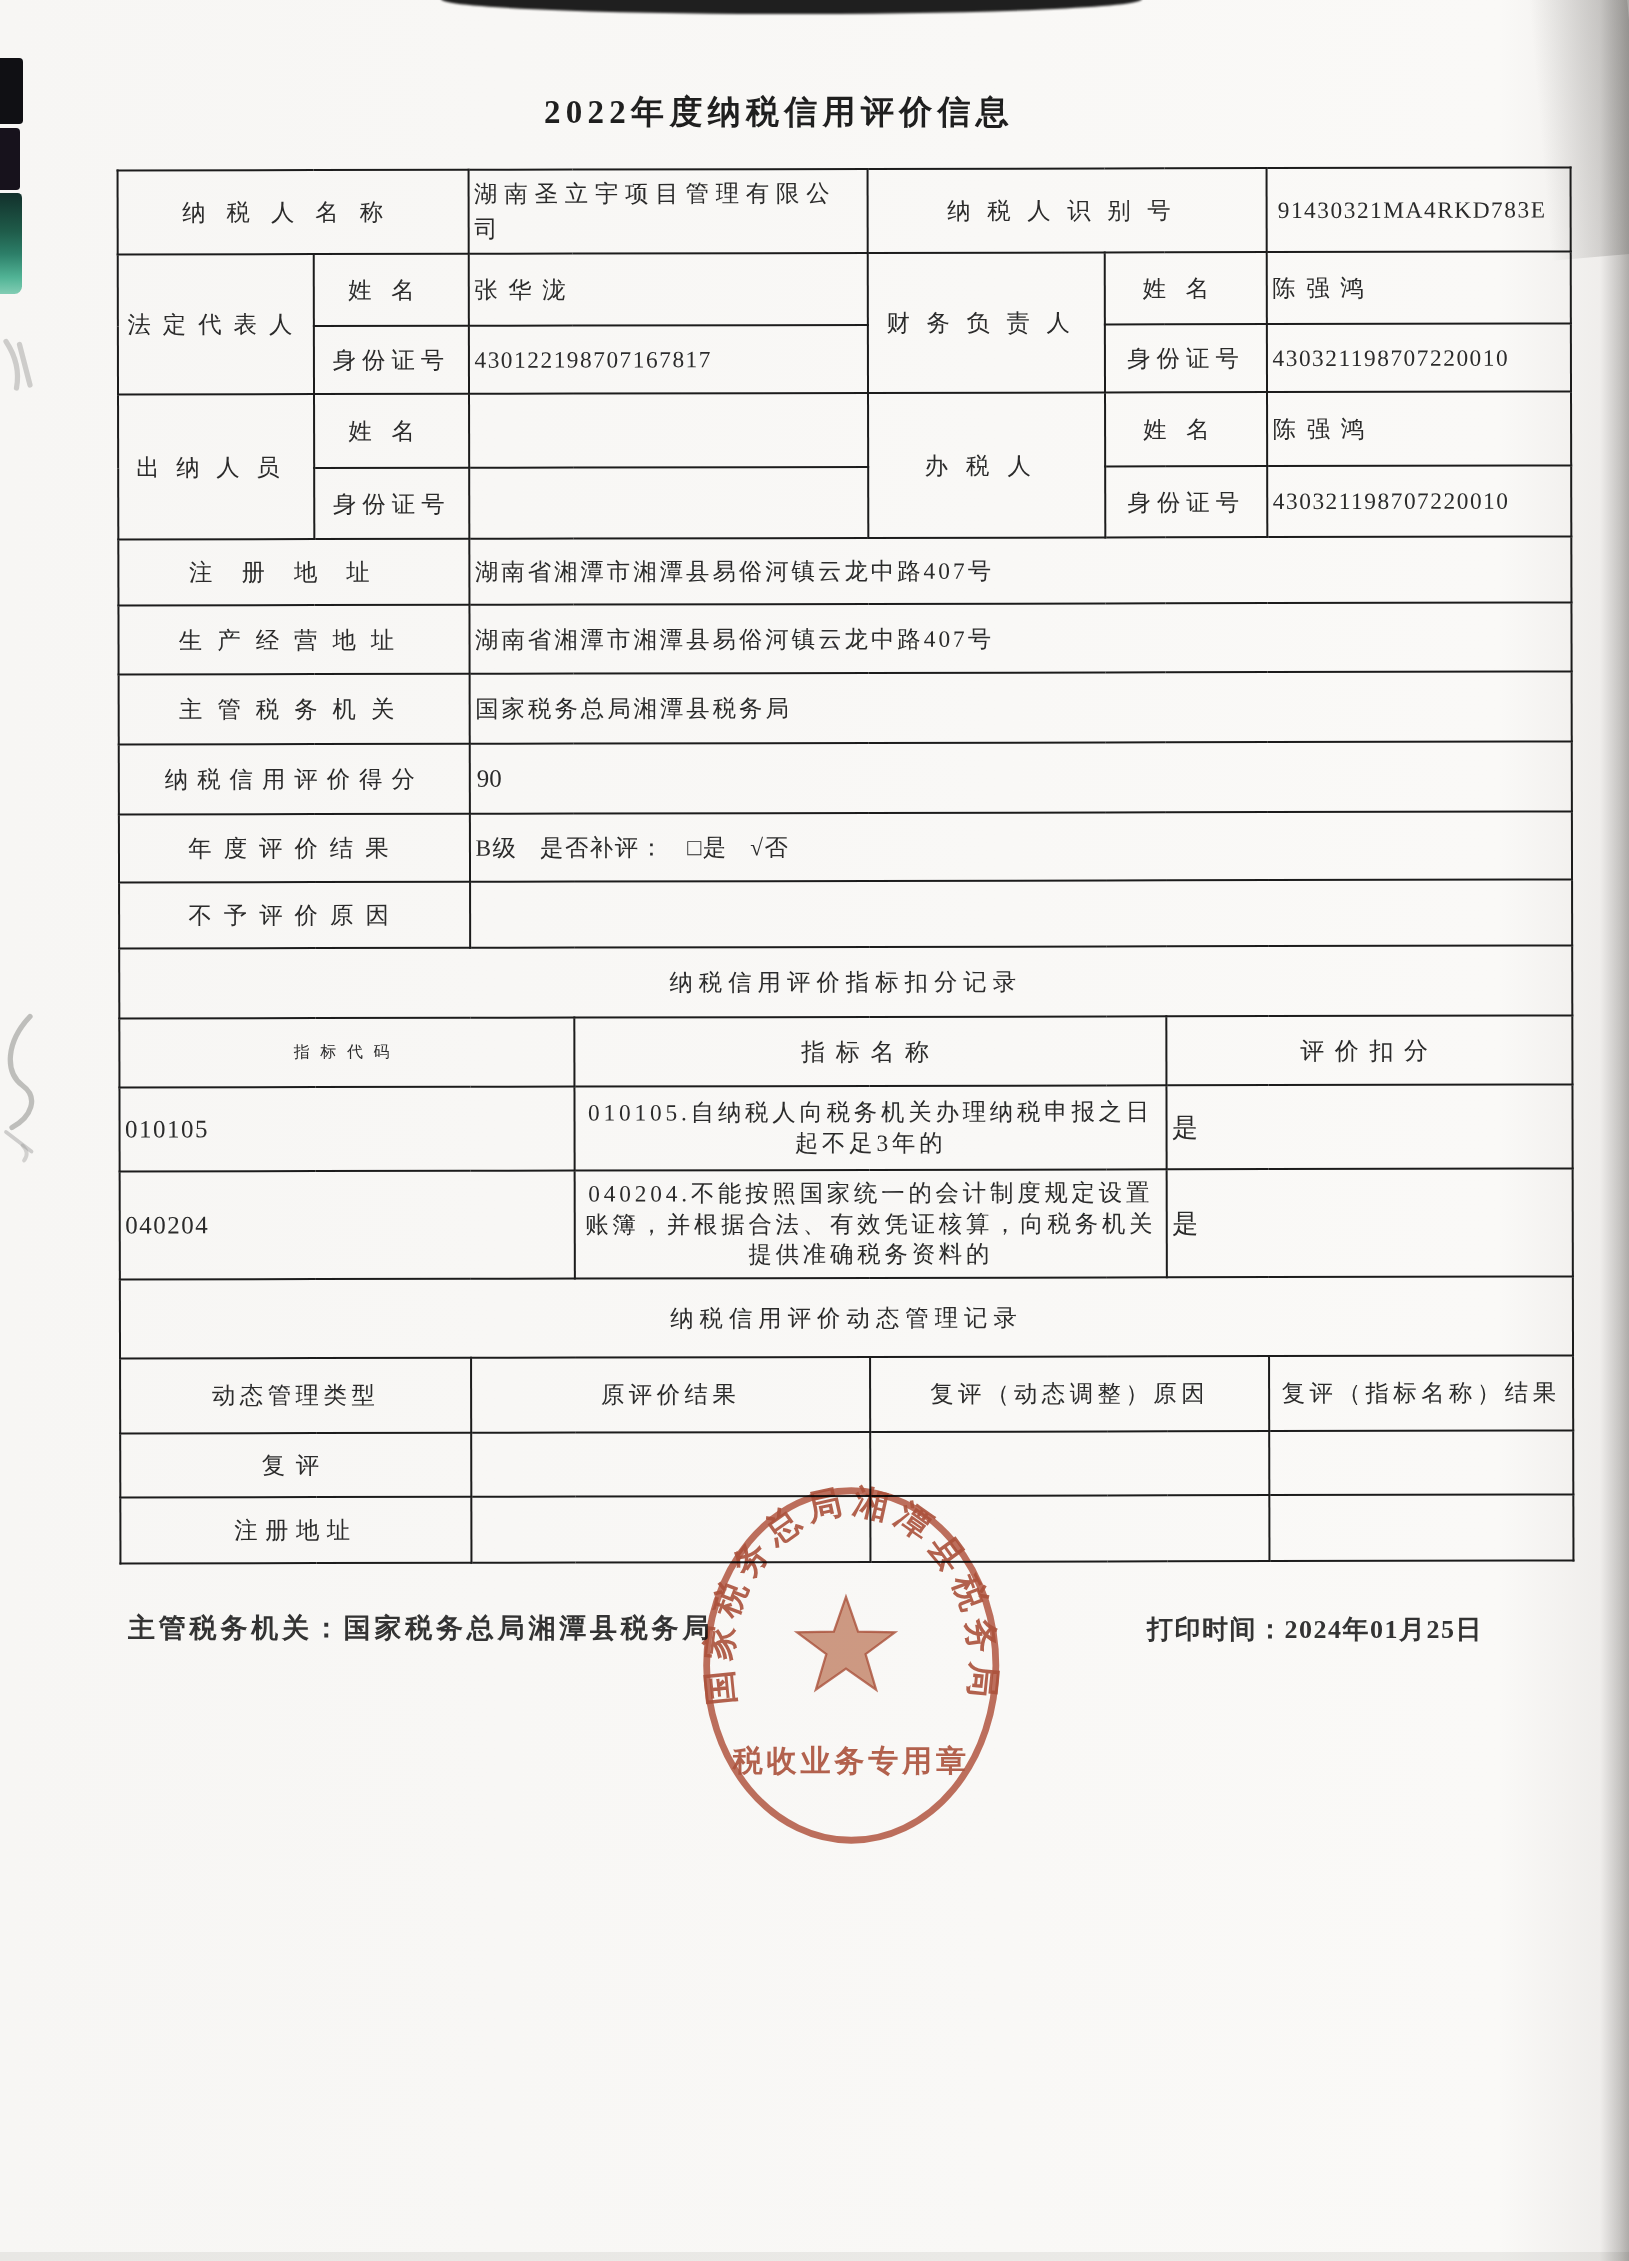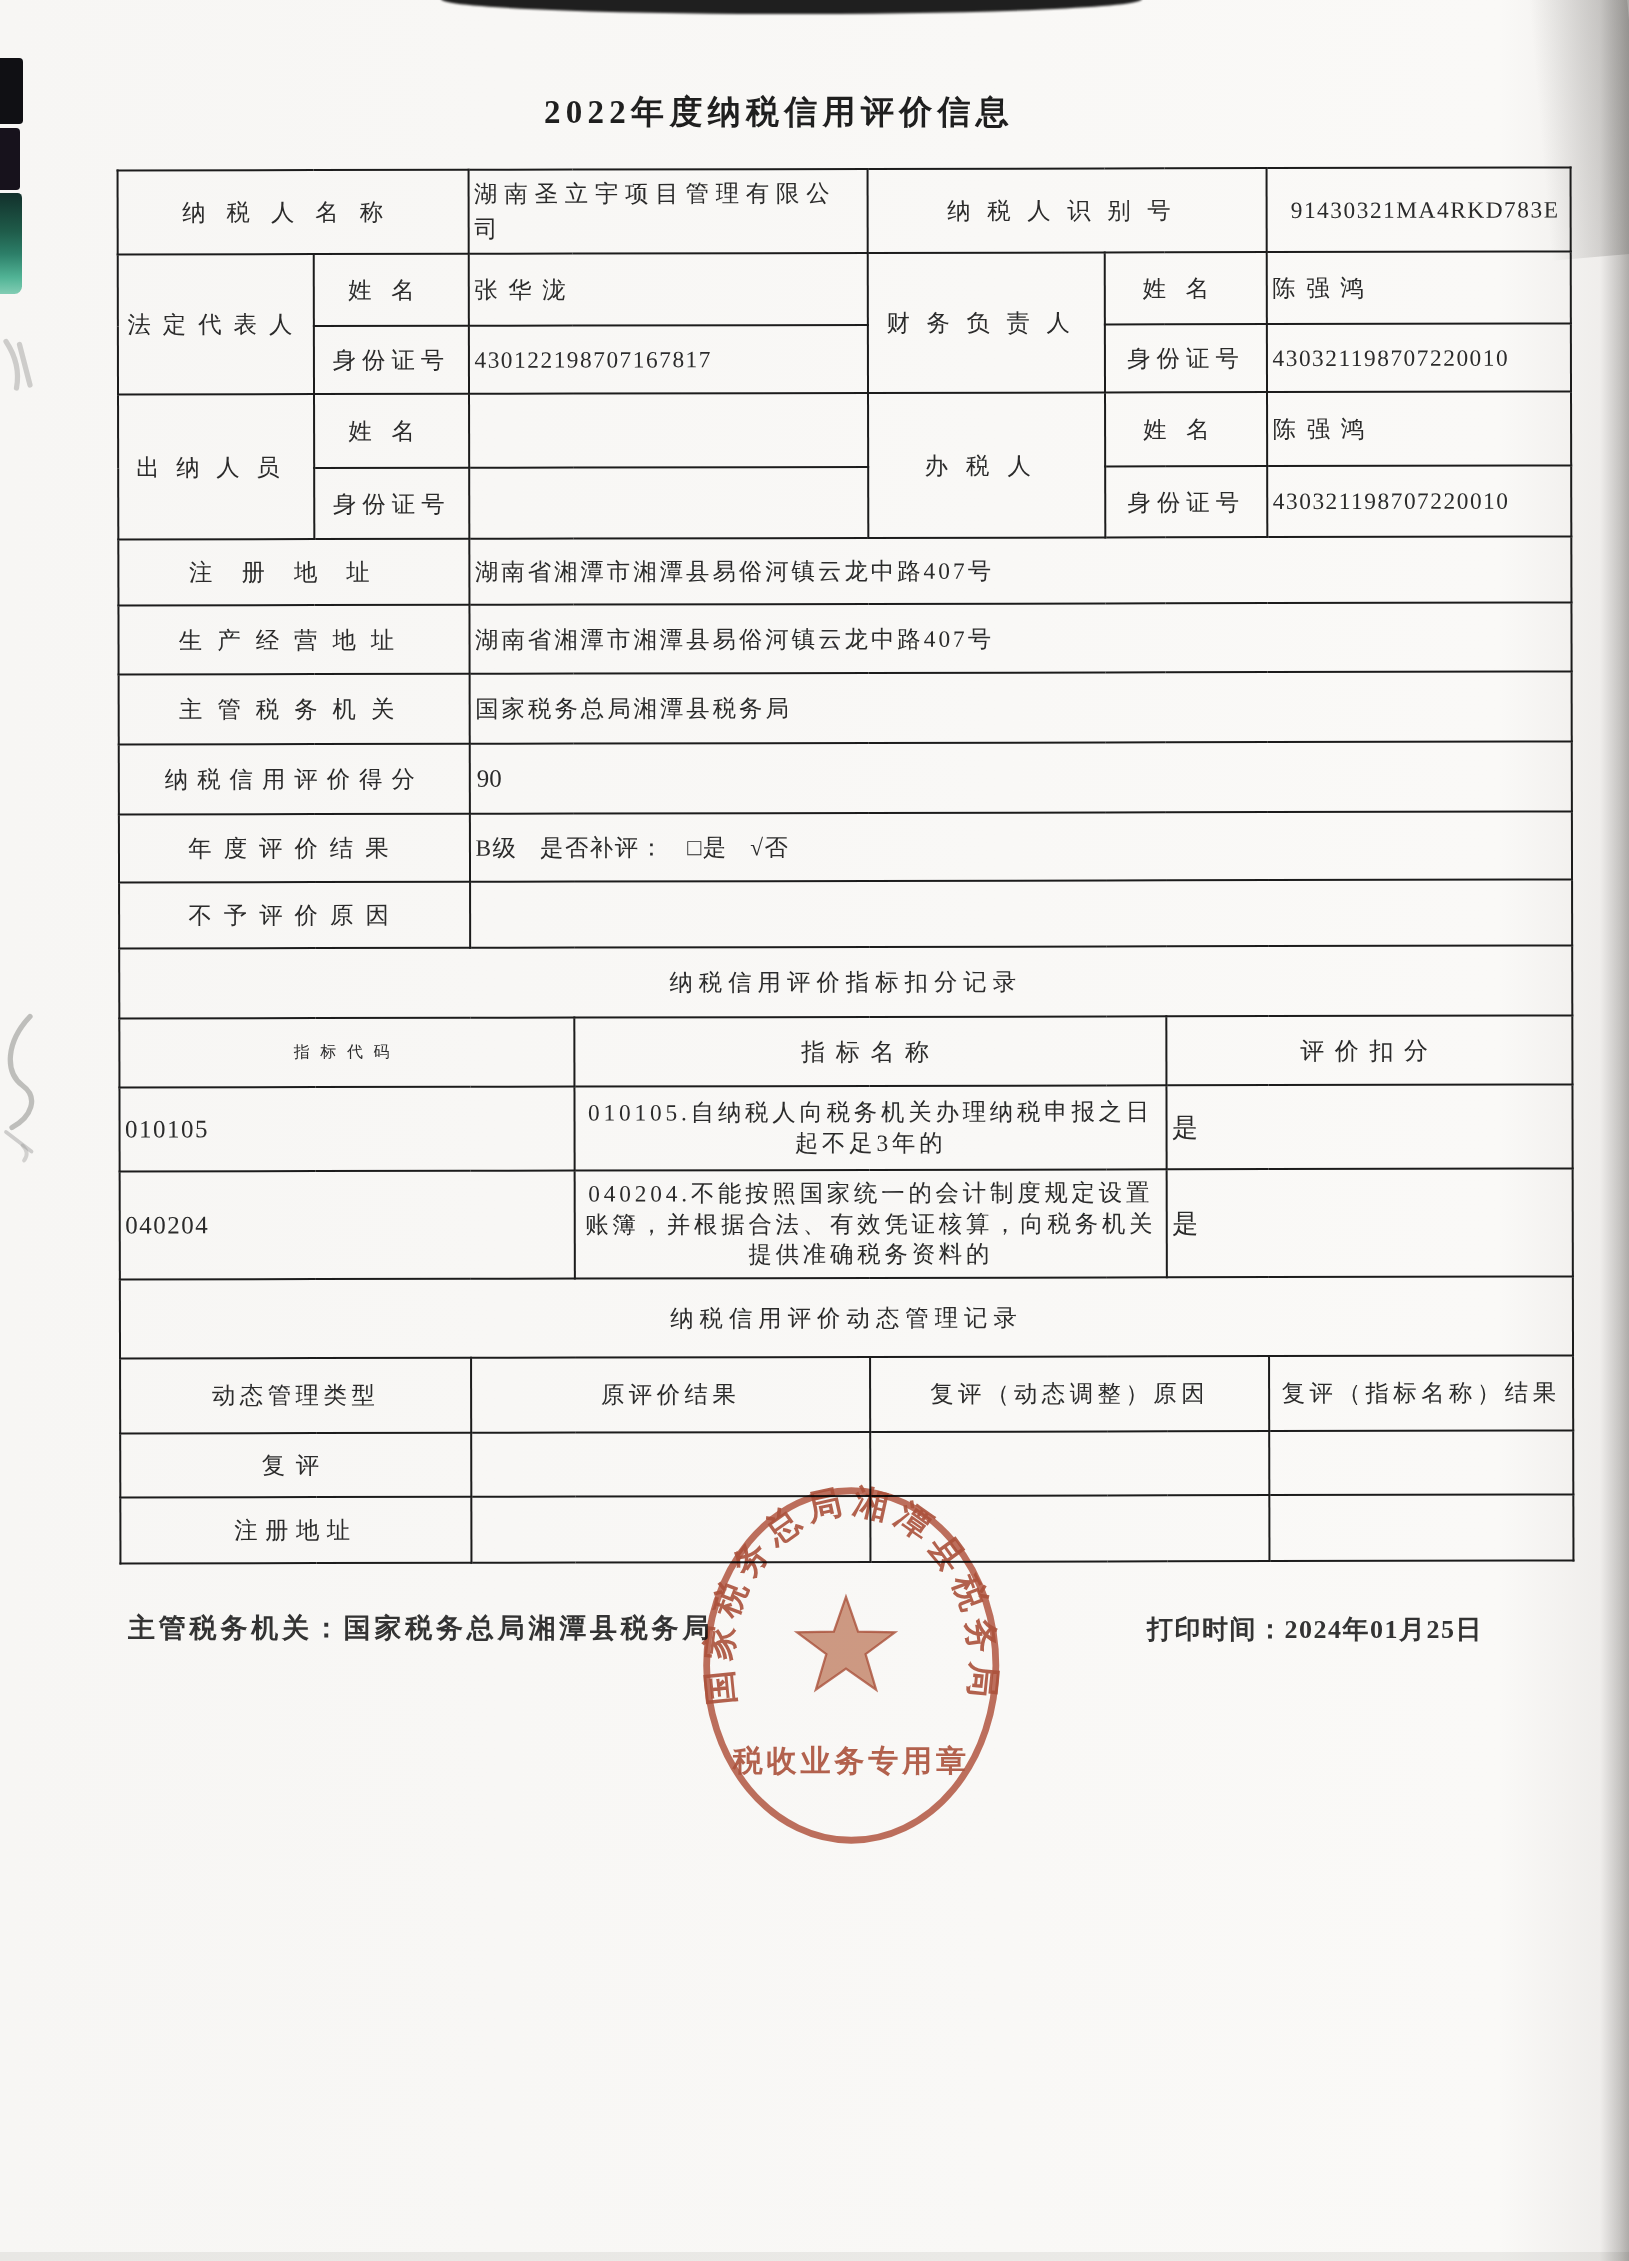--- a/index.html
+++ b/index.html
@@ -79,21 +79,21 @@
       <col style="width:237px">
         <col style="width:60px">
         <col style="width:102px">
         <col style="width:304px">
     </colgroup>
     <tbody>
       <tr style="height:84px">
         <td colspan="2" class="lbl s28">纳税人名称</td>
         <td colspan="2" class="val company">湖南圣立宇项目管理有限公司</td>
         <td colspan="3" class="lbl s22">纳税人识别号</td>
-        <td class="val idnum" style="padding-left:23px">91430321MA4RKD783E</td>
+        <td class="val idnum" style="padding-left:10px">91430321MA4RKD783E</td>
       </tr>
       <tr style="height:72px">
         <td rowspan="2" class="lbl s16">法定代表人</td>
         <td class="lbl s26">姓名</td>
         <td colspan="2" class="val s14">张华泷</td>
         <td rowspan="2" class="lbl s22">财务负责人</td>
         <td colspan="2" class="lbl s26">姓名</td>
         <td class="val s14">陈强鸿</td>
       </tr>
       <tr style="height:68px">

